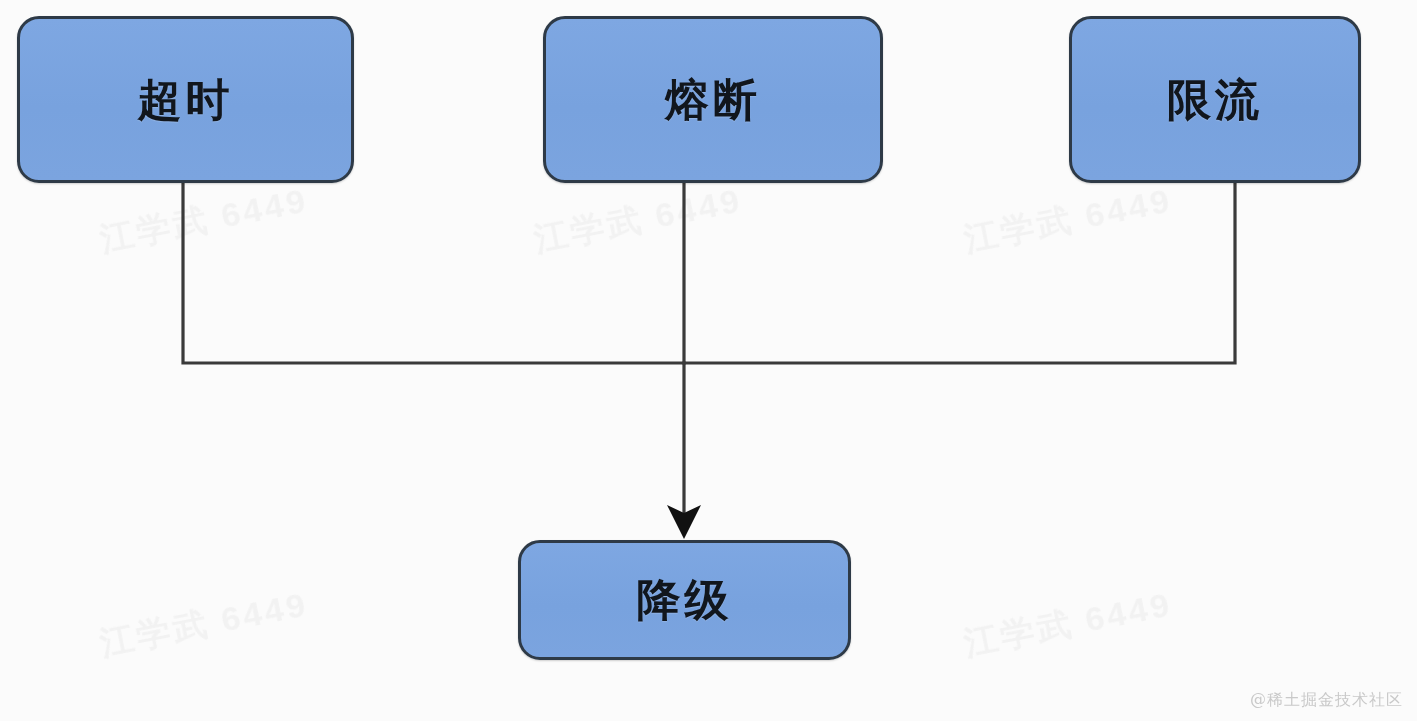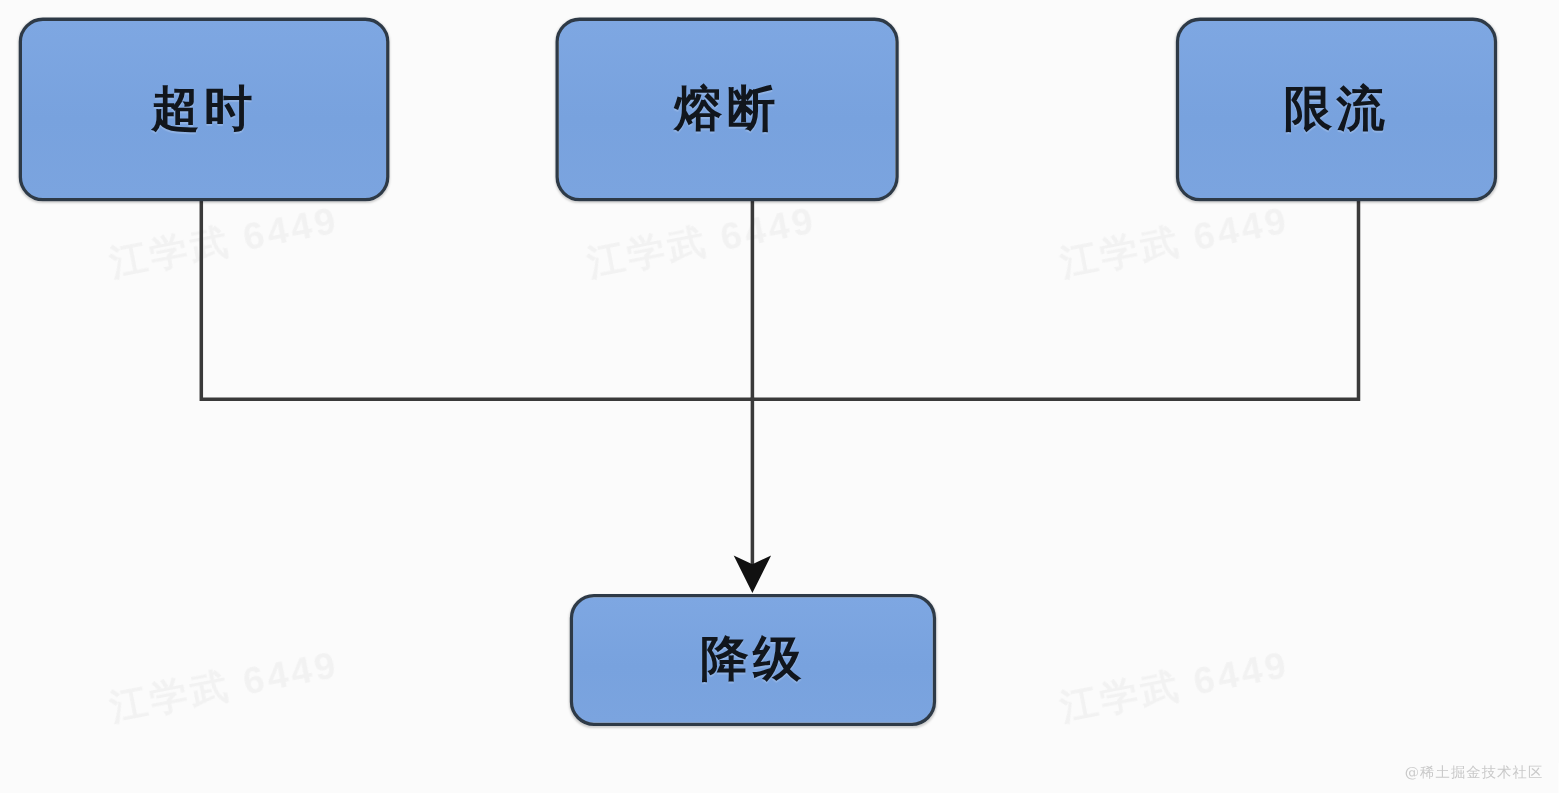--- a/index.html
+++ b/index.html
@@ -65,32 +65,32 @@
     font-family: "DejaVu Sans", "Liberation Sans", sans-serif;
     font-size: 44px;
     font-weight: 700;
     color: #11161d;
     letter-spacing: 4px;
     line-height: 1;
     text-shadow: 0 1px 1px rgba(255,255,255,0.18);
     user-select: none;
   }
   #node-timeout   { left: 17px;   top: 16px;  width: 337px; height: 167px; }
-  #node-breaker   { left: 505px;  top: 16px;  width: 312px; height: 167px; }
+  #node-breaker   { left: 543px;  top: 16px;  width: 340px; height: 167px; }
   #node-ratelimit { left: 1069px; top: 16px;  width: 292px; height: 167px; }
   #node-degrade   { left: 518px;  top: 540px; width: 333px; height: 120px; }
 
   
   #credit {
     position: absolute;
     right: 14px;
     bottom: 10px;
     z-index: 3;
     color: #c9c9c9;
-    font-size: 13px;
+    font-size: 16px;
     font-family: "DejaVu Serif", "Liberation Serif", serif;
     letter-spacing: 1px;
     white-space: nowrap;
     user-select: none;
   }
 </style>
 </head>
 <body>
 
 <div id="canvas">

